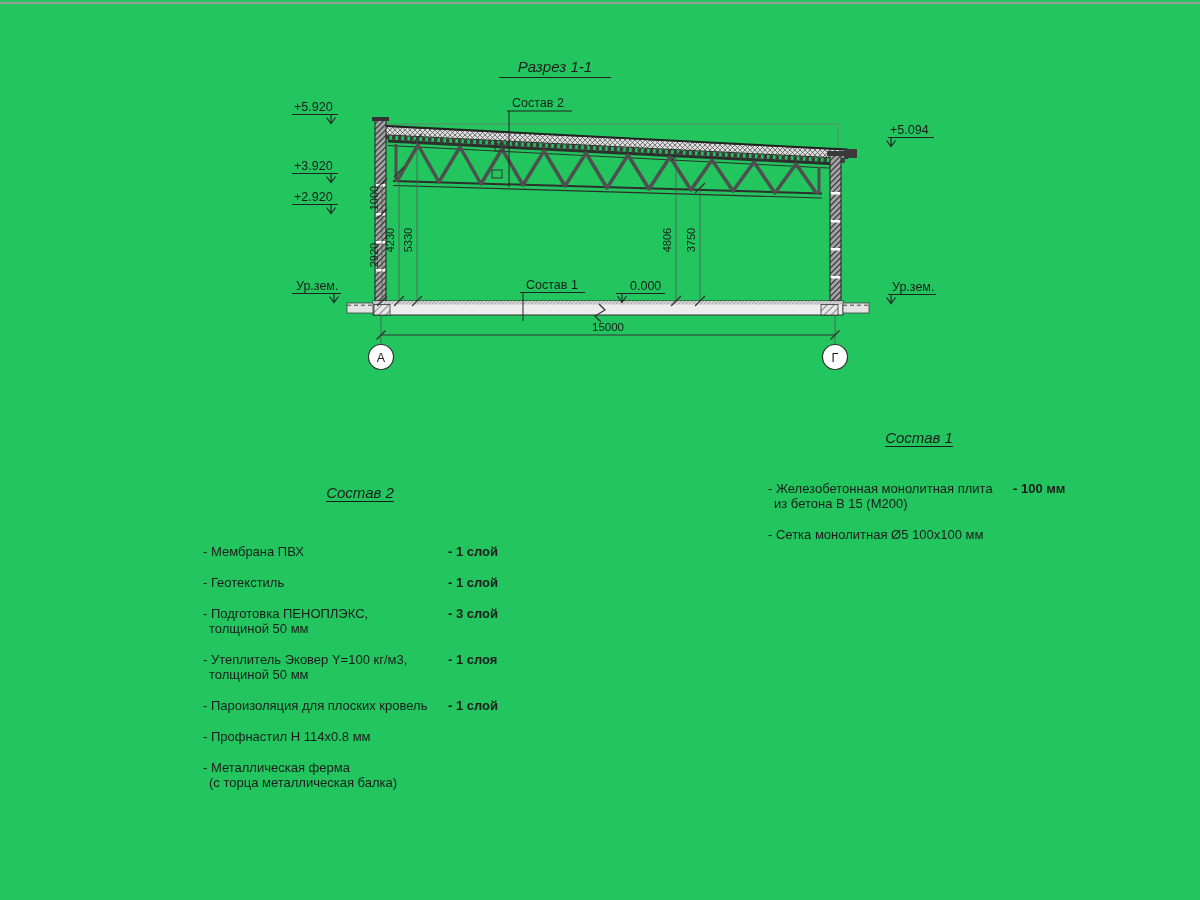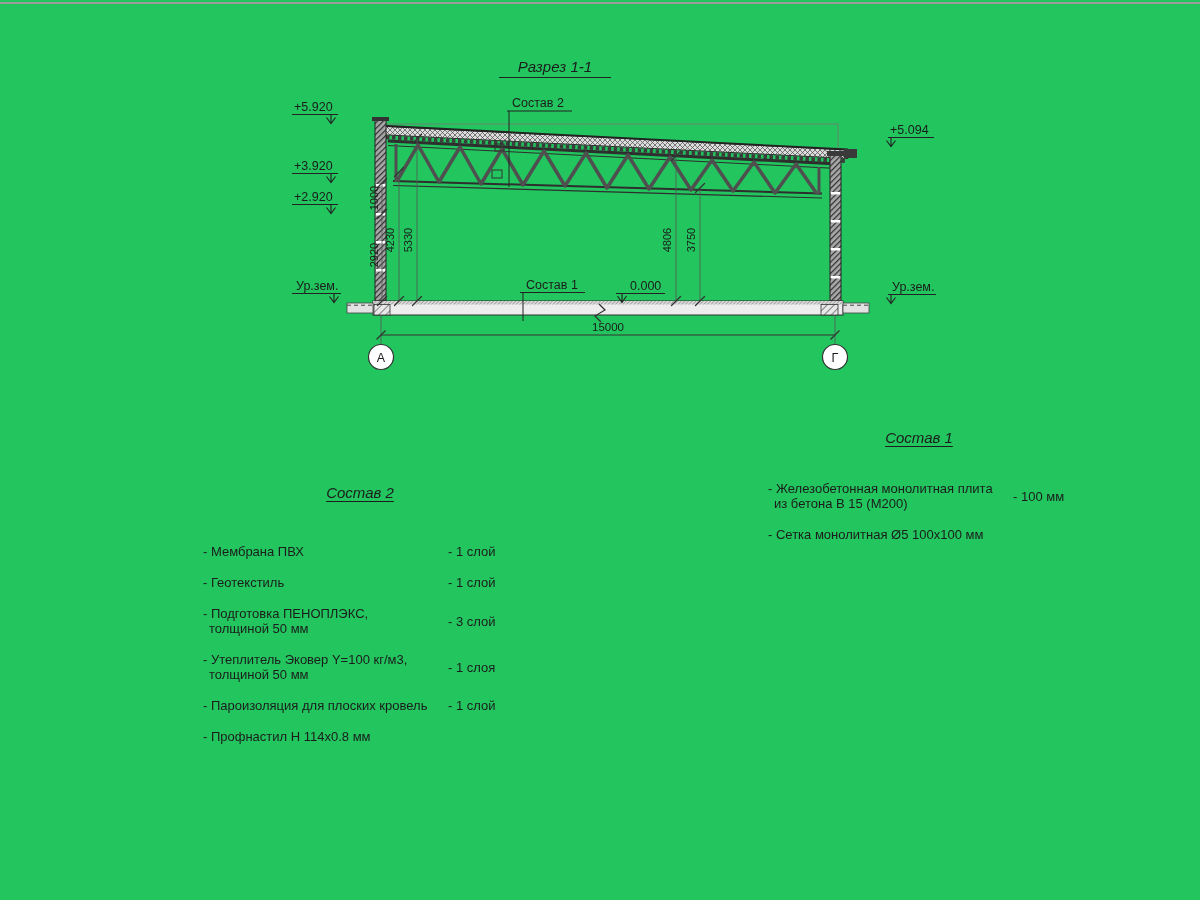--- a/index.html
+++ b/index.html
@@ -16,24 +16,24 @@
   svg text{fill:#1c1c1c;}
   .comp{position:absolute;font-size:13px;line-height:15px;color:#1c1c1c;}
   #comp2{left:203px;top:485px;width:314px;}
   #comp1{left:768px;top:430px;width:302px;}
   .comp-h{
     font-style:italic;font-size:15px;text-align:center;
     text-decoration:underline;text-underline-offset:3px;
   }
   #comp2 .comp-h{margin-bottom:44px;}
   #comp1 .comp-h{margin-bottom:36px;}
-  .row{display:flex;align-items:center;margin-bottom:16px;}
+  .row{display:flex;align-items:flex-start;margin-bottom:16px;}
   .nm{width:245px;}
   .nm .cont{padding-left:6px;}
-  .val{white-space:nowrap;}
+  .val{white-space:nowrap;font-weight:bold;}
 </style>
 </head>
 <body>
 
 <div id="stage">
   <div class="topline"></div>
 
   <div class="drawing-title">Разрез 1-1</div>
 
   <svg width="1200" height="430" viewBox="0 0 1200 430" style="position:absolute;left:0;top:0;">
@@ -245,20 +245,27 @@
         </div>
       <div class="val">- 1 слой</div>
     </div>
     <div class="row">
       <div class="nm">
           <div>- Профнастил Н 114х0.8 мм</div>
           <div class="cont"></div>
         </div>
       <div class="val"></div>
     </div>
+    <div class="row">
+      <div class="nm">
+          <div>- Металлическая ферма</div>
+          <div class="cont">(с торца металлическая балка)</div>
+        </div>
+      <div class="val"></div>
+    </div>
   </div>
 
   <div class="comp" id="comp1">
     <div class="comp-h">Состав 1</div>
     <div class="row">
       <div class="nm">
           <div>- Железобетонная монолитная плита</div>
           <div class="cont">из бетона В 15 (М200)</div>
         </div>
       <div class="val">- 100 мм</div>

